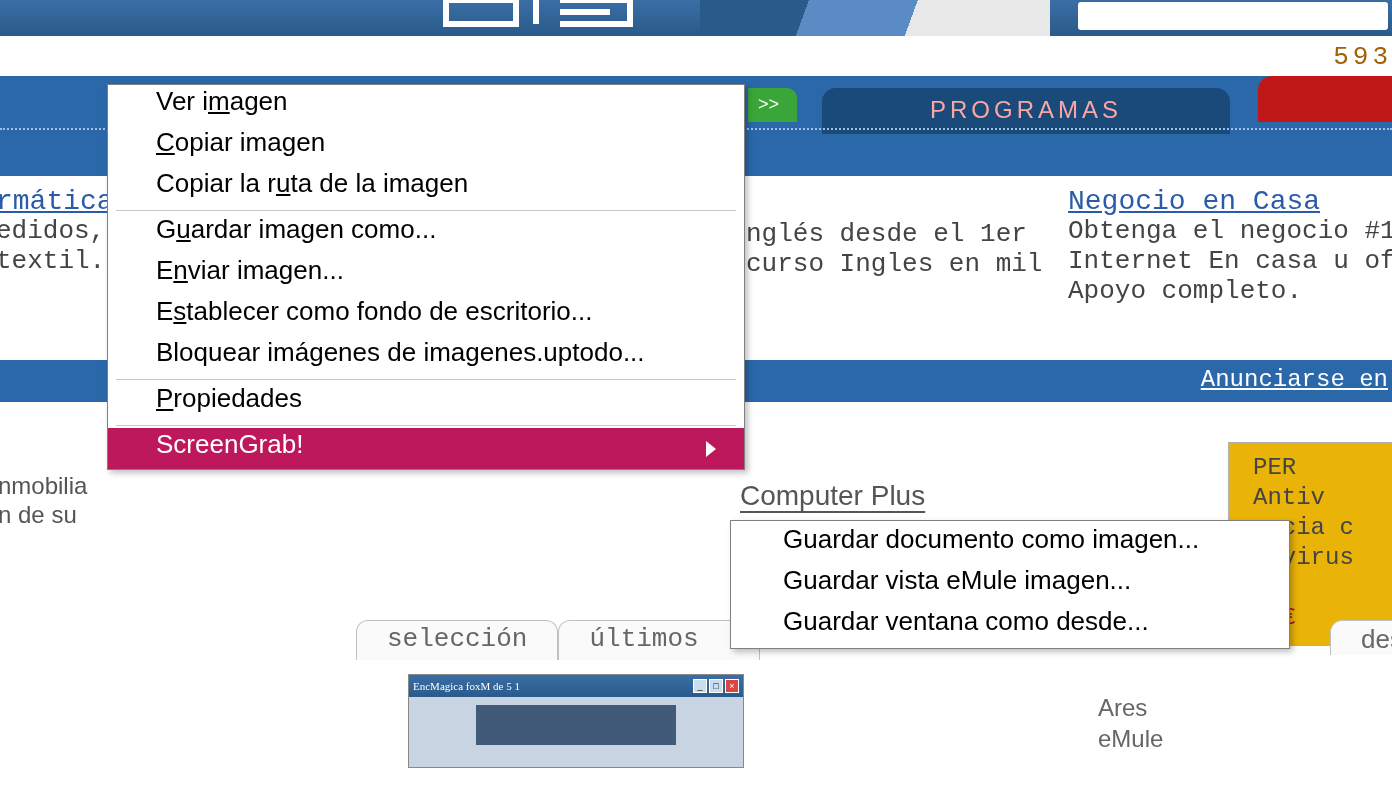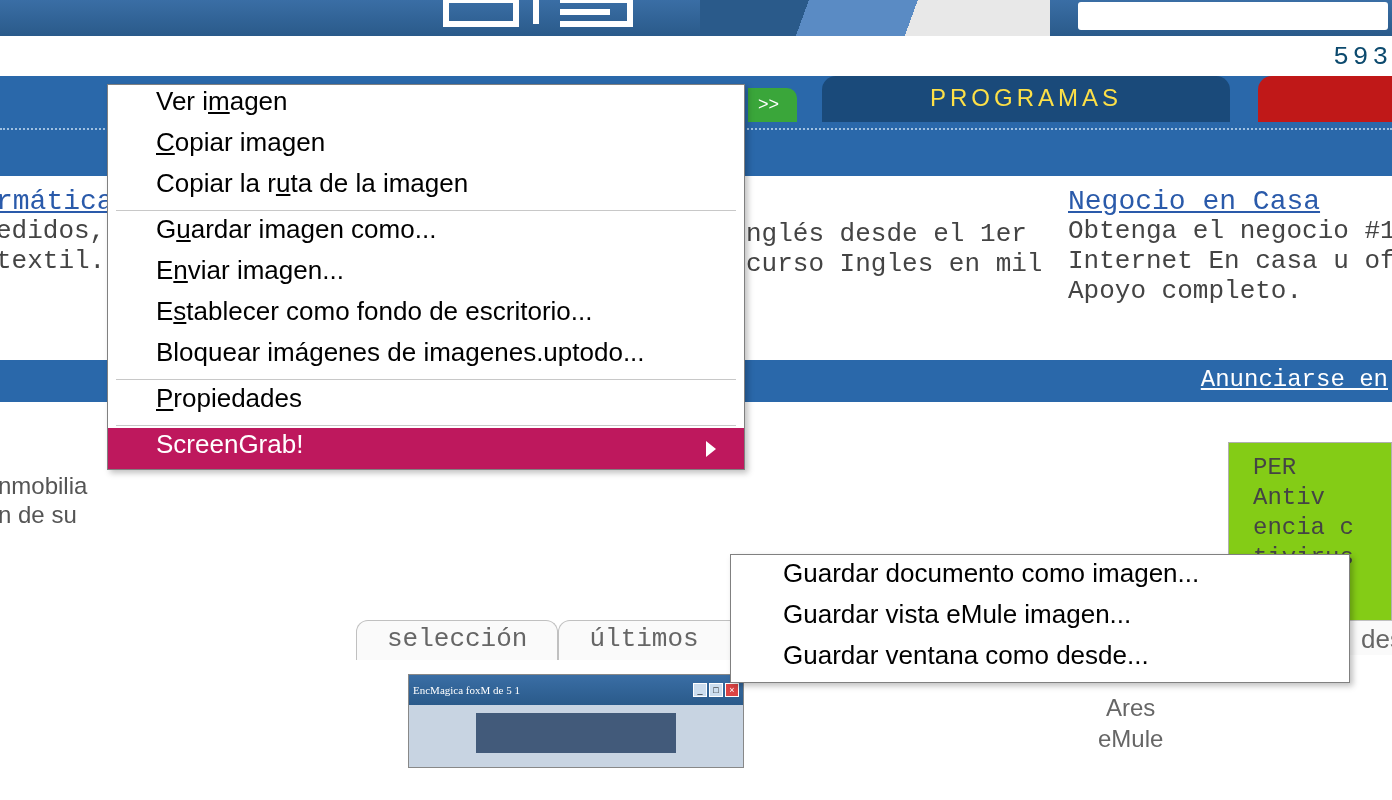--- a/index.html
+++ b/index.html
@@ -40,21 +40,21 @@
     height: 28px;
     background: #fff;
     border-radius: 3px;
   }
   .counter-strip {
     height: 40px;
     text-align: right;
     padding: 6px 0 0 0;
     font-family: "Courier New", monospace;
     font-size: 26px;
-    color: #0c4a6e;
+    color: #a16207;
     letter-spacing: 4px;
   }
   .nav-area {
     height: 100px;
     background: #2a68aa;
     position: relative;
   }
   .nav-tabs {
     position: absolute;
     top: 0;
@@ -69,27 +69,27 @@
     height: 34px;
     background: #3aa63a;
     color: #fff;
     font-size: 18px;
     padding: 6px 18px 0 10px;
     border-top-right-radius: 10px;
   }
   .tab-programas {
     position: absolute;
     left: 822px;
-    top: 0;
+    top: 12px;
     width: 408px;
     height: 46px;
     background: #1a4a7a;
     border-top-left-radius: 14px;
     border-top-right-radius: 14px;
-    color: #fde047;
+    color: #fca5a5;
     font-family: Arial, sans-serif;
     font-size: 24px;
     letter-spacing: 4px;
     text-align: center;
     line-height: 44px;
   }
   .tab-red {
     position: absolute;
     left: 1258px;
     top: 0;
@@ -160,21 +160,21 @@
     color: #555;
     text-decoration: underline;
     text-underline-offset: 6px;
   }
   .promo-box {
     position: absolute;
     left: 1228px;
     top: 40px;
     width: 164px;
     border: 1.5px solid #b0b0b0;
-    background: #84cc16;
+    background: #eab308;
     font-family: "Courier New", monospace;
     font-size: 24px;
     color: #444;
     padding: 10px 12px 12px 24px;
     line-height: 1.25;
     overflow: hidden;
   }
   .promo-price {
     color: #c01818;
   }
@@ -203,33 +203,32 @@
     top: 218px;
   }
   .bottom-list {
     position: absolute;
     left: 1098px;
     top: 290px;
     font-family: Verdana, sans-serif;
     font-size: 24px;
     color: #666;
     line-height: 1.3;
-    text-align: center;
   }
   .thumb {
     position: absolute;
     left: 408px;
     top: 272px;
     width: 336px;
     height: 94px;
     background: #c8d4e2;
     border: 1px solid #888;
   }
   .thumb-title {
-    height: 30px;
+    height: 22px;
     background: linear-gradient(#3a6ea5,#2a5a8a);
     display: flex;
     align-items: center;
     padding: 0 4px;
   }
   .thumb-title-text { font-family: Tahoma; font-size: 11px; color:#fff; flex:1; white-space:nowrap; overflow:hidden;}
   .thumb-btns { display:flex; gap:2px;}
   .thumb-btn { width:14px;height:14px;background:#cde;border:1px solid #fff;font-size:9px;text-align:center;line-height:12px;}
   .thumb-btn.close{background:#d44;color:#fff;}
   .thumb-body { padding: 4px; font-family: Tahoma; font-size: 10px; color:#333; }
@@ -273,22 +272,22 @@
     top: 50%;
     transform: translateY(-50%);
     width: 0; height: 0;
     border-top: 8px solid transparent;
     border-bottom: 8px solid transparent;
     border-left: 10px solid #fff;
   }
   .submenu {
     position: absolute;
     left: 730px;
-    top: 554px;
-    width: 620px;
+    top: 520px;
+    width: 560px;
     background: #fff;
     border: 1.5px solid #808080;
     box-shadow: 3px 3px 6px rgba(0,0,0,0.25);
     font-family: Tahoma, Verdana, sans-serif;
     z-index: 101;
     padding: 2px 0;
   }
   .submenu .menu-item { padding-left: 52px; }
 </style>
 </head>
@@ -343,20 +342,21 @@
 
 <div class="blue-bar">
   <span>Anunciarse en </span>
 </div>
 
 <div class="content-area">
   <div class="left-snippet">
     <div>nmobilia</div>
     <div>n de su</div>
   </div>
+  <div class="comp-plus">Computer Plus</div>
 
   <div class="promo-box">
     <div>PER Antiv</div>
     <div>encia c</div>
     <div>tivirus c</div>
     <div class="promo-price">76€</div>
   </div>
 
   <div class="tabs-row">
     <div class="bottom-tab">selección</div>

